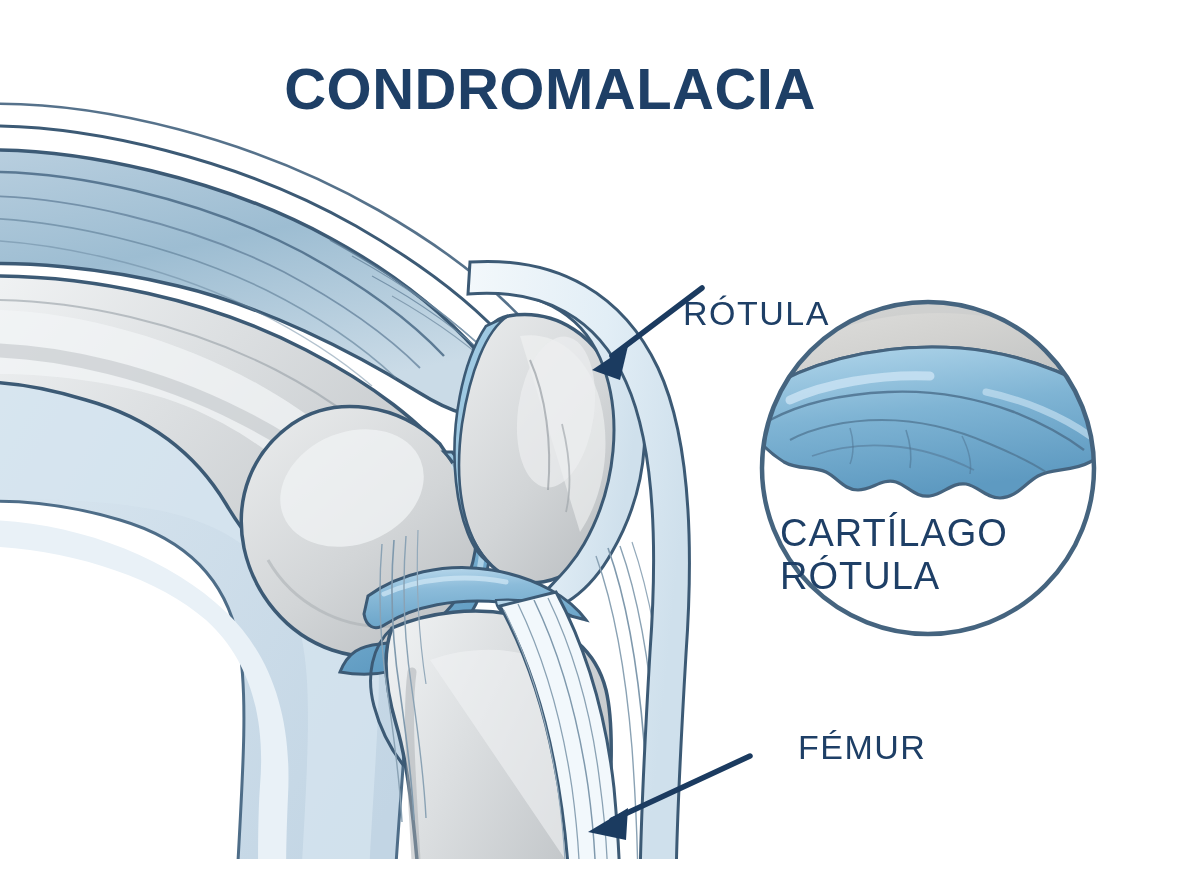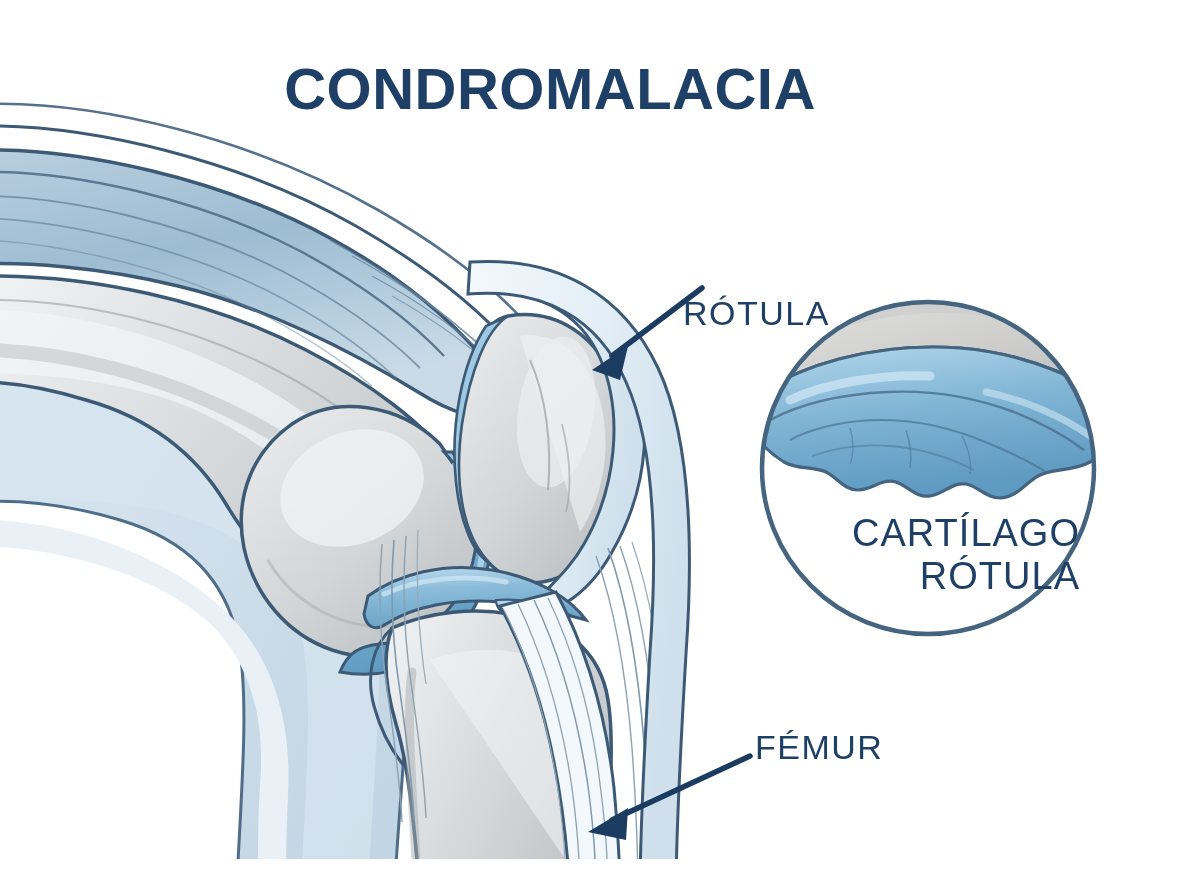--- a/index.html
+++ b/index.html
@@ -41,27 +41,27 @@
     position: absolute;
     color: #1e3f66;
     font-weight: normal;
     font-size: 34px;
     letter-spacing: 1.5px;
     line-height: 1.12;
     z-index: 6;
     white-space: nowrap;
   }
   .label-rotula { left: 683px; top: 246px; margin-top: 48px; }
-  .label-femur  { left: 755px; top: 728px; }
+  .label-femur  { left: 798px; top: 728px; }
   .label-inset {
     position: absolute;
     left: 780px;
     top: 512px;
     width: 300px;
-    text-align: right;
+    text-align: left;
     color: #1e3f66;
     font-size: 38px;
     letter-spacing: 1px;
     line-height: 1.12;
     z-index: 6;
   }
   .label-inset span { display: block; }
 </style>
 </head>
 <body>

